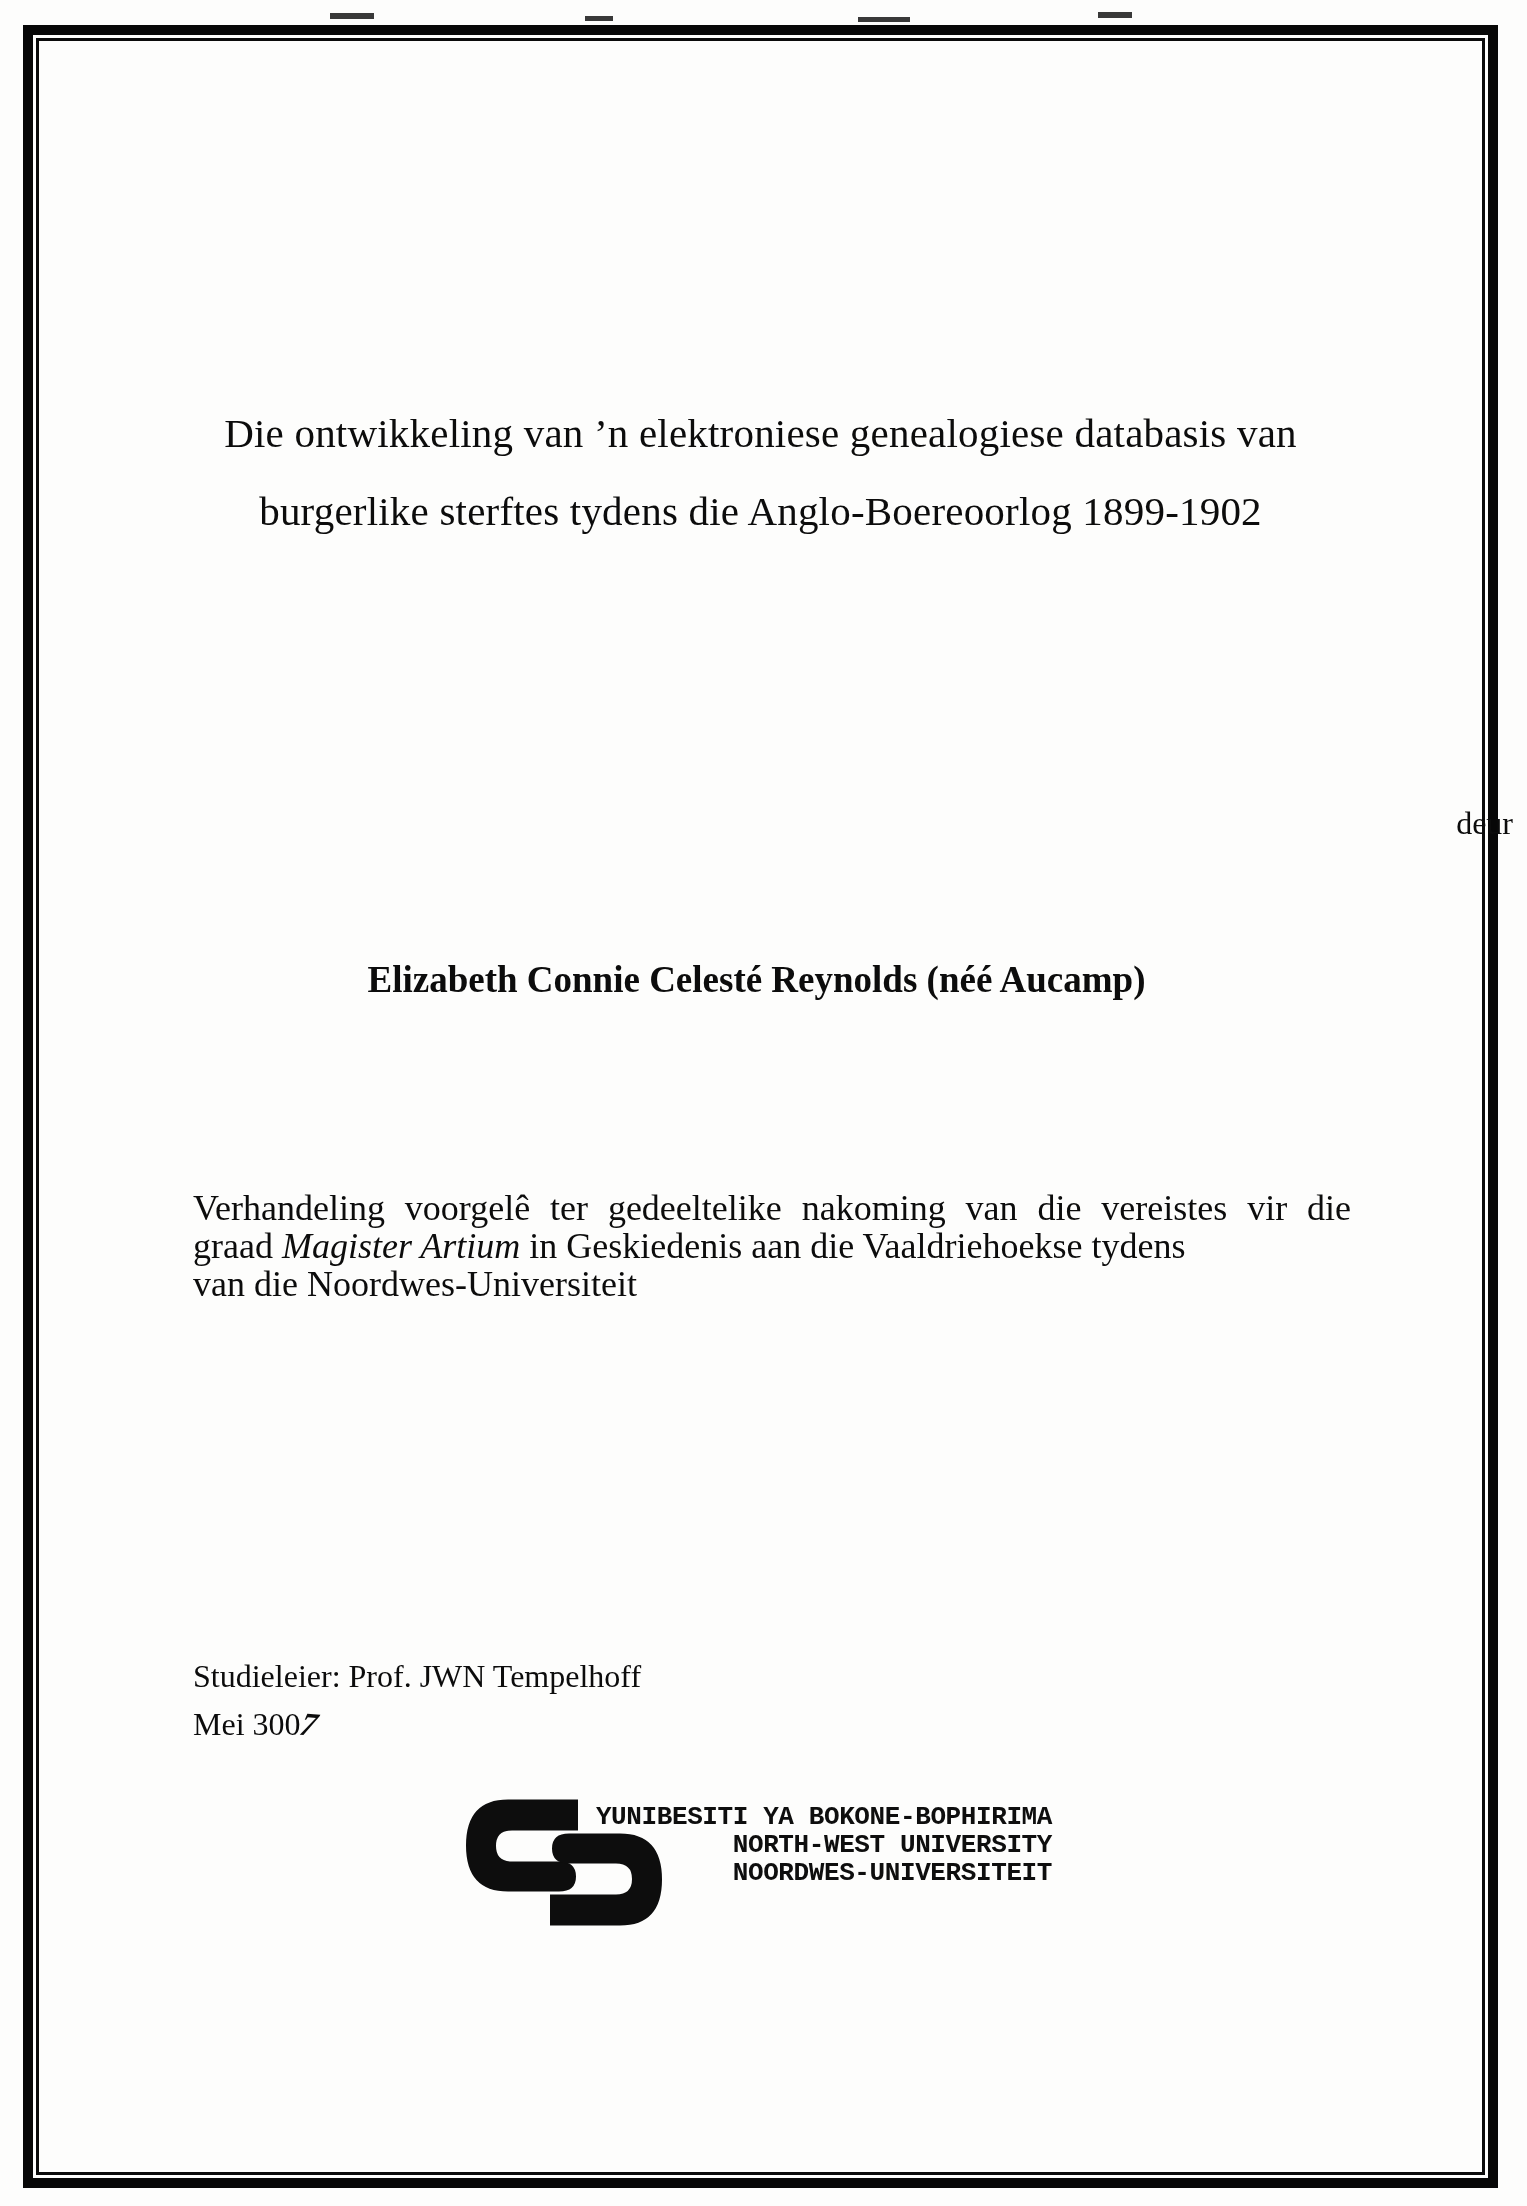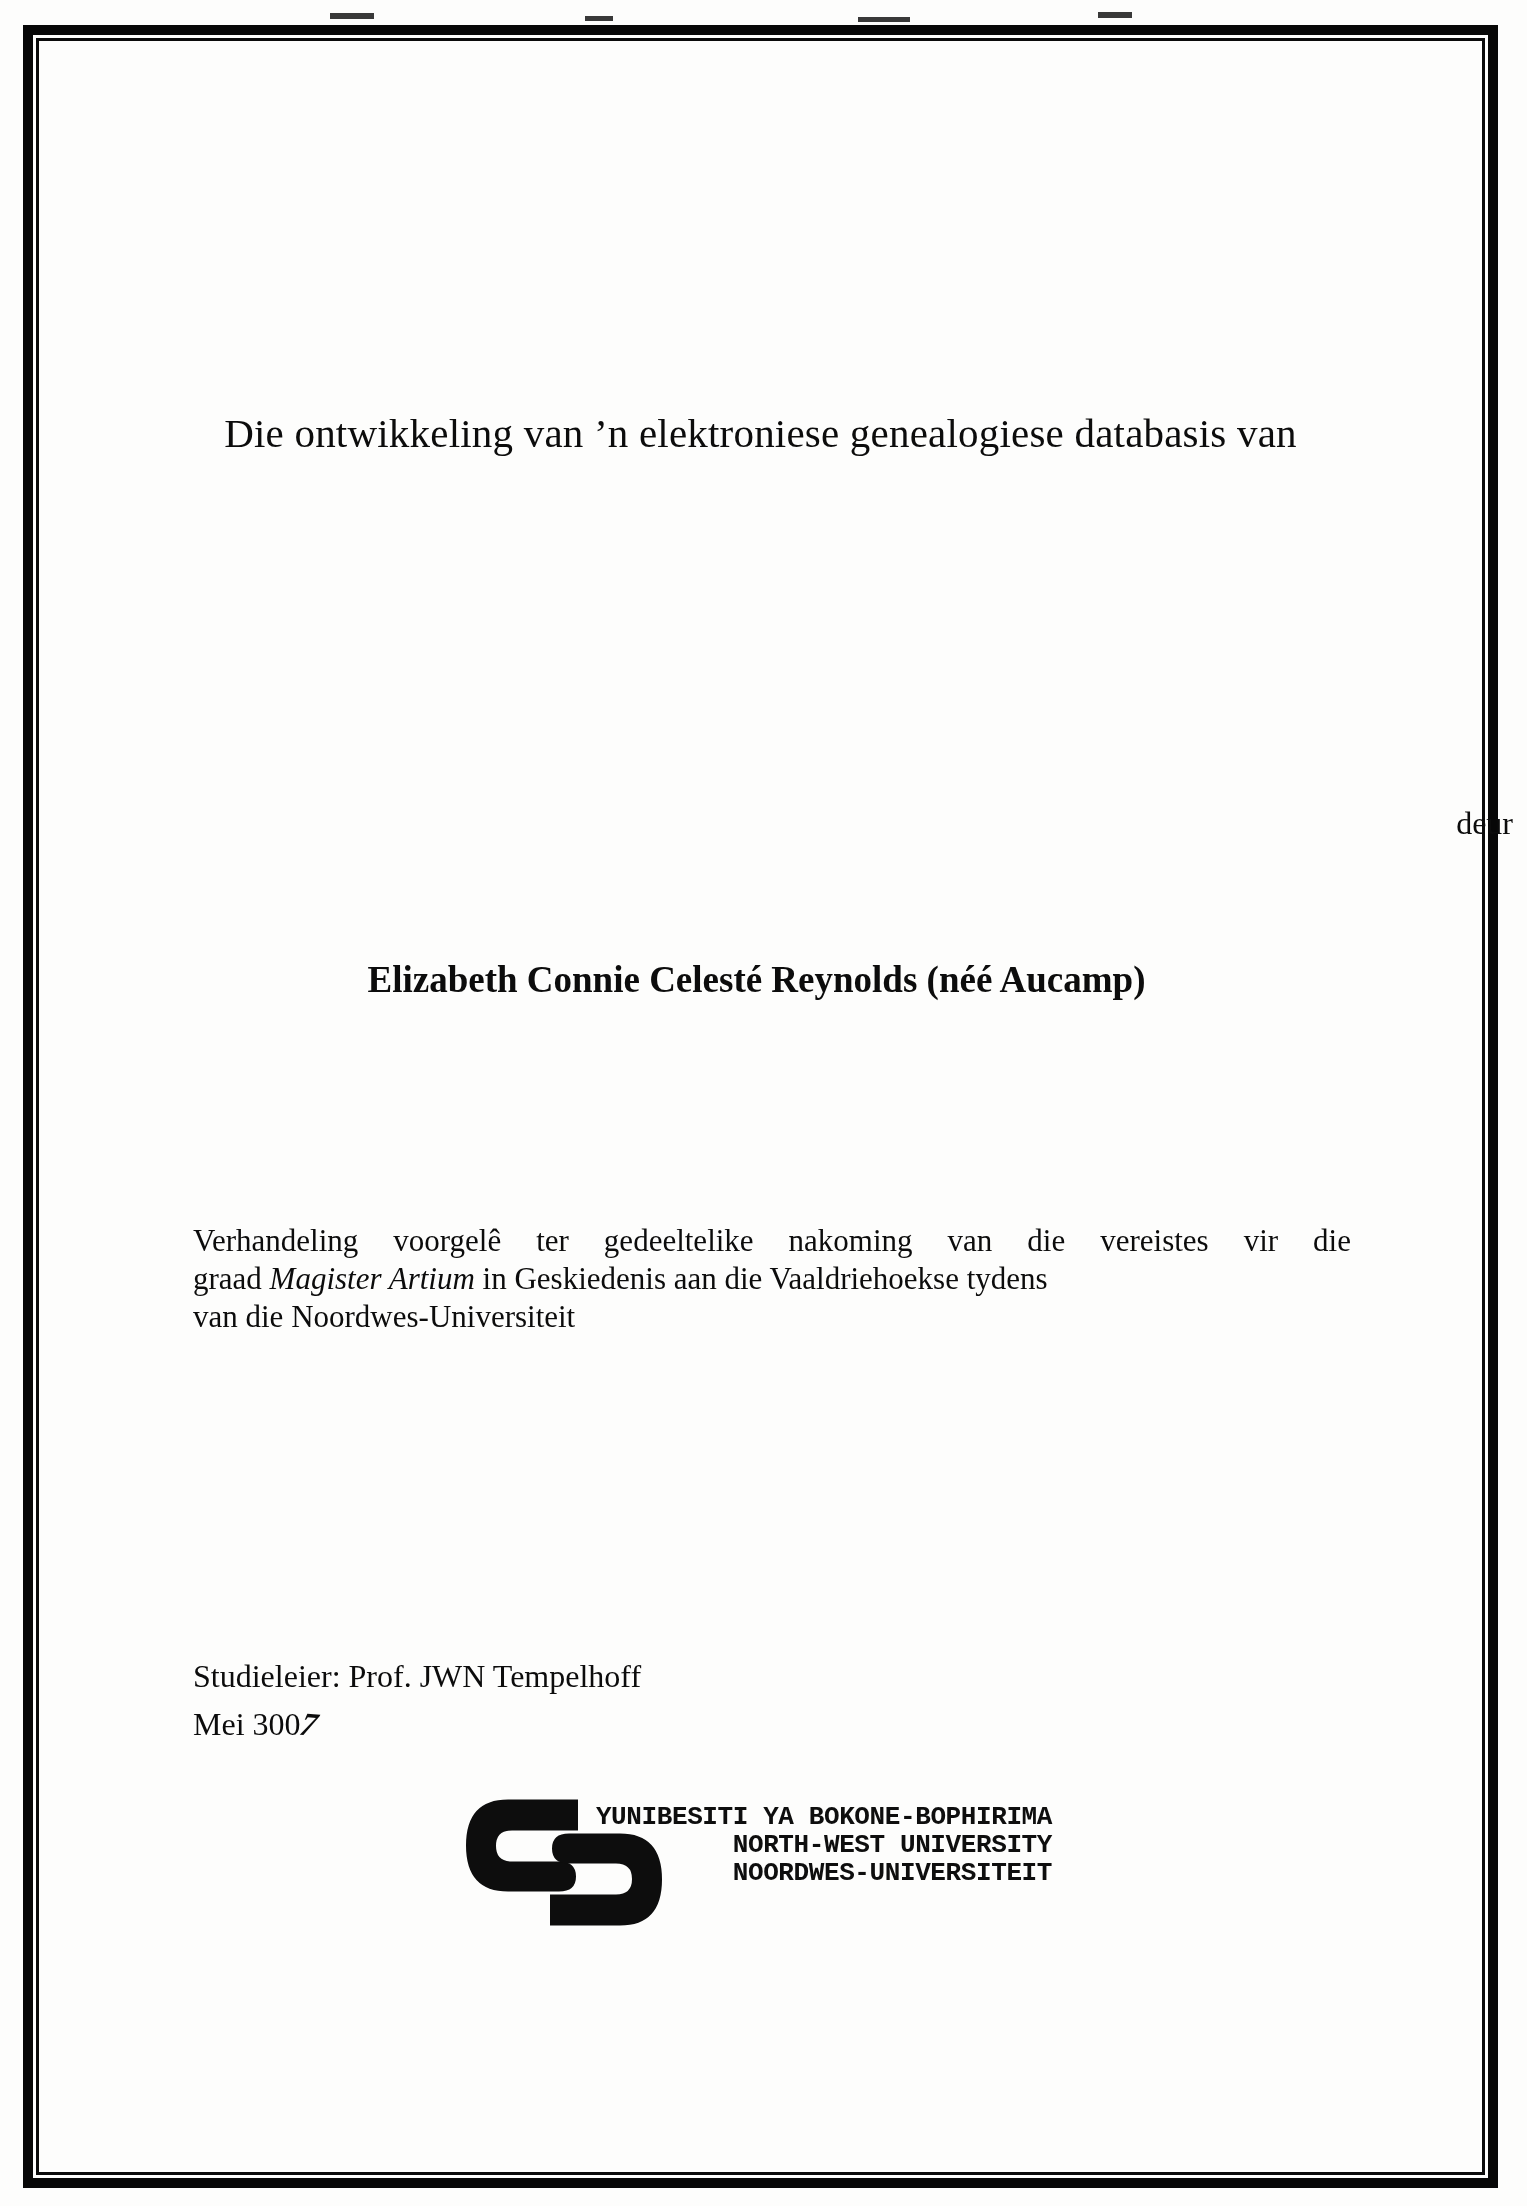--- a/index.html
+++ b/index.html
@@ -41,22 +41,22 @@
     position:absolute; left:0; right:14px; top:803px;
     text-align:right;
     font-size:32px; line-height:40px;
   }
   .author {
     position:absolute; left:0; right:14px; top:957px;
     text-align:center;
     font-size:37px; line-height:46px;font-weight:bold;
   }
   .declaration {
-    position:absolute; left:193px; top:1222px; width:1158px;
-    font-size:31px; line-height:38px;
+    position:absolute; left:193px; top:1189px; width:1158px;
+    font-size:36px; line-height:38px;
   }
   .decl-justify { text-align:justify; text-align-last:justify; }
   .declaration em { }
   .supervisor-block {
     position:absolute; left:193px; top:1636px;
     font-size:32px; line-height:48px;margin-top:16px;
   }
   .odd-seven {
     display:inline-block;
     transform:skewX(-20deg) rotate(4deg);
@@ -82,20 +82,21 @@
   <div class="speck s2"></div>
   <div class="speck s3"></div>
   <div class="speck s4"></div>
 
   <div class="frame-outer">
     <div class="frame-inner"></div>
   </div>
 
   <div class="title-block">
     <div>Die ontwikkeling van ’n elektroniese genealogiese databasis van</div>
+    <div>burgerlike sterftes tydens die Anglo-Boereoorlog 1899-1902</div>
   </div>
 
   <div class="byline">deur</div>
 
   <div class="author">Elizabeth Connie Celesté Reynolds (néé Aucamp)</div>
 
   <div class="declaration">
     <div class="decl-justify">Verhandeling voorgelê ter gedeeltelike nakoming van die vereistes vir die</div>
     <div><span>graad </span><em>Magister Artium</em><span> in Geskiedenis aan die Vaaldriehoekse tydens</span></div>
     <div>van die Noordwes-Universiteit</div>

